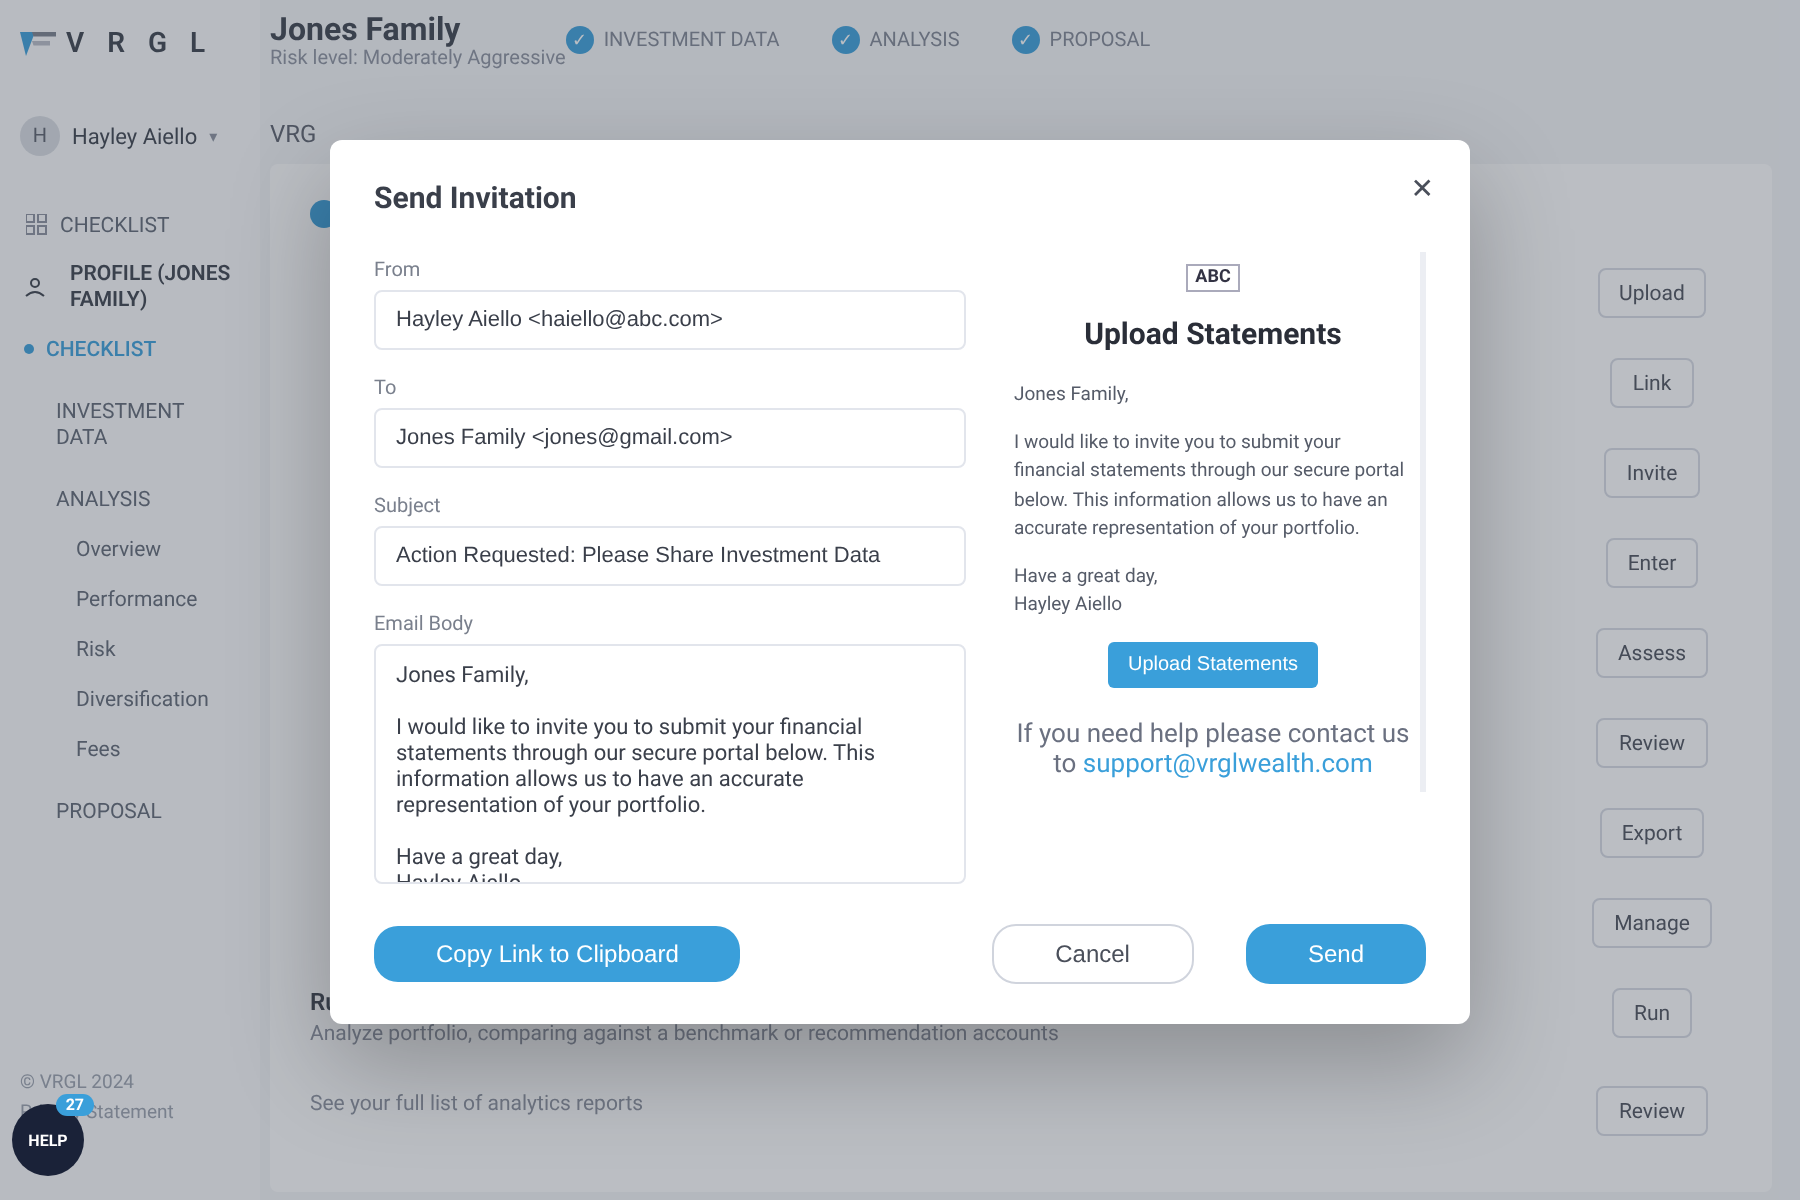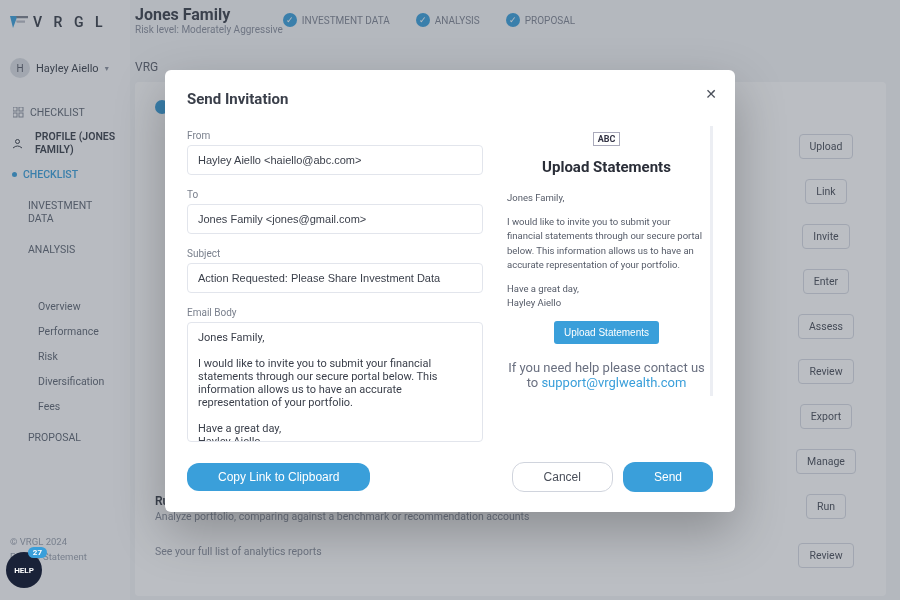--- a/index.html
+++ b/index.html
@@ -57,21 +57,21 @@
   .preview h3 { text-align: center; font-size: 15px; font-weight: 700; color: #2a2e38; line-height: 1.25; margin-bottom: 14px; }
   .preview p { font-size: 9.5px; line-height: 1.5; margin-bottom: 10px; }
   .preview .upload-btn { display: block; margin: 8px auto 16px; background: #3a9fda; color: #fff; border: none; border-radius: 3px; padding: 6px 10px; font-size: 10px; cursor: pointer; width: fit-content; }
   .preview .support { text-align: center; font-size: 13px; color: #6a7080; }
   .preview .support a { color: #3a9fda; text-decoration: none; }
 
   .modal-footer { display: flex; justify-content: space-between; align-items: center; margin-top: 20px; }
   .btn { border: none; border-radius: 12px; padding: 7px 31px; font-size: 12px; cursor: pointer; }
   .btn-primary { background: #3a9fda; color: #fff; }
   .btn-outline { background: #fff; border: 1px solid #d0d4dd; color: #4a4f5a; }
-  .btn-group { display: flex; gap: 10px; }
+  .btn-group { display: flex; gap: 26px; }
 
   .help-fab { position: absolute; bottom: 12px; left: 6px; width: 36px; height: 36px; border-radius: 50%; background: #1a2238; color: #fff; font-size: 8px; font-weight: 700; display: flex; align-items: center; justify-content: center; }
   .help-badge { position: absolute; top: -5px; right: -5px; background: #3a9fda; color: #fff; border-radius: 10px; padding: 1px 5px; font-size: 8px; }
 </style>
 </head>
 <body>
 
 <div class="sidebar">
   <div class="logo">
     <svg class="logo-icon" viewBox="0 0 24 16">
@@ -113,21 +113,21 @@
     </div>
     <div class="spacer"></div>
     <div class="nav-item" style="padding-left:18px;">
       <span>INVESTMENT DATA</span>
     </div>
     <div class="spacer"></div>
     <div class="nav-item" style="padding-left:18px;">
       <span>ANALYSIS</span>
     </div>
     <div class="subitems">
-      <div class="nav-item" style="padding-left:28px;margin-top:32px;">
+      <div class="nav-item" style="padding-left:28px;">
           <span>Overview</span>
         </div>
       <div class="nav-item" style="padding-left:28px;">
           <span>Performance</span>
         </div>
       <div class="nav-item" style="padding-left:28px;">
           <span>Risk</span>
         </div>
       <div class="nav-item" style="padding-left:28px;">
           <span>Diversification</span>

